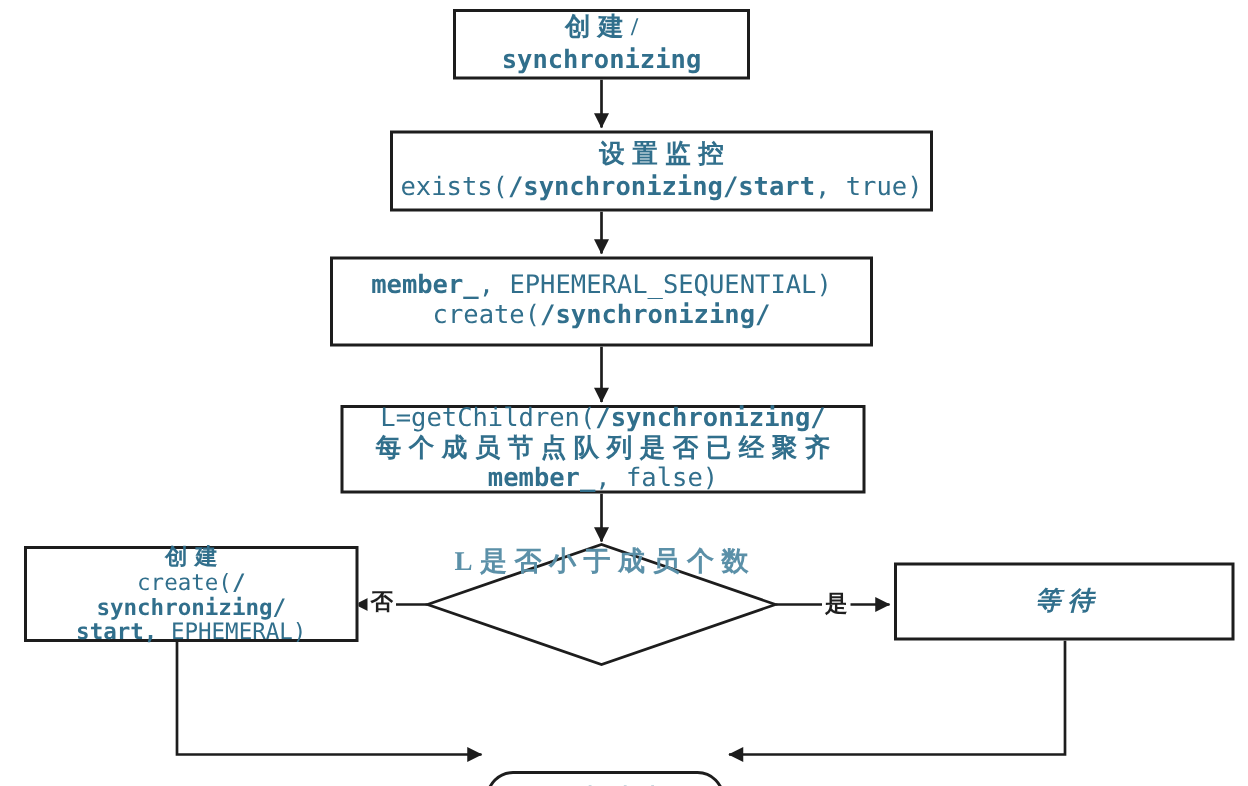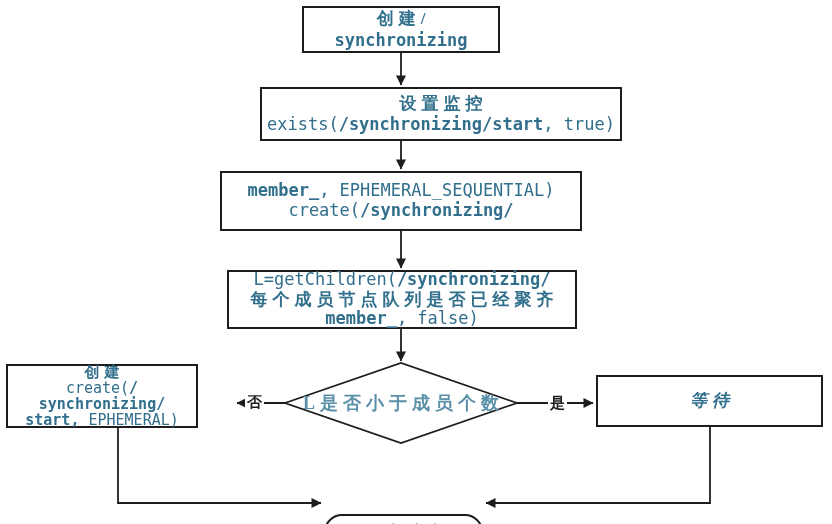--- a/index.html
+++ b/index.html
@@ -24,28 +24,28 @@
     font-family:"Liberation Serif","DejaVu Serif",serif;
     font-weight:700;letter-spacing:5px;margin-right:-5px;
   }
   #n-create-sync{left:302px;top:6px;width:198px;height:47px;}
   #n-create-sync .tl{line-height:1.28;}
   #n-set-watch{left:220px;top:87px;width:362px;height:54px;margin-left:40px;}
   #n-join-queue{left:220px;top:171px;width:362px;height:60px;}
   #n-join-queue .tl{line-height:1.16;}
   #n-check-gathered{left:227px;top:270px;width:350px;height:59px;}
   #n-check-gathered .tl{line-height:1.14;}
-  #n-create-start{left:6px;top:364px;width:192px;height:64px;}
+  #n-create-start{left:16px;top:364px;width:223px;height:64px;}
   #n-create-start .tl{font-size:15px;line-height:1.07;}
   #n-wait-watch{left:596px;top:375px;width:227px;height:52px;font-style:italic;}
   #n-sync-end{left:324px;top:514px;width:159px;height:36px;border-radius:18px;border-width:2px;}
   #n-sync-end .tl{font-size:16px;}
   .decision-text{
     position:absolute;left:275px;top:363px;width:252px;height:80px;
-    display:flex;align-items:center;justify-content:center;
+    display:flex;align-items:flex-start;justify-content:center;
     background:transparent;text-align:center;
   }
   .decision-text .tl{font-size:18px;color:#5b90a8;}
   .decision-text .tl .cjk{letter-spacing:5px;color:#5b90a8;}
   .edge-label{
     position:absolute;
     font-family:"Liberation Serif","DejaVu Serif",serif;
     font-size:15px;font-weight:700;color:#1f1f1f;
     background:#ffffff;padding:0 2px;line-height:16px;
   }

